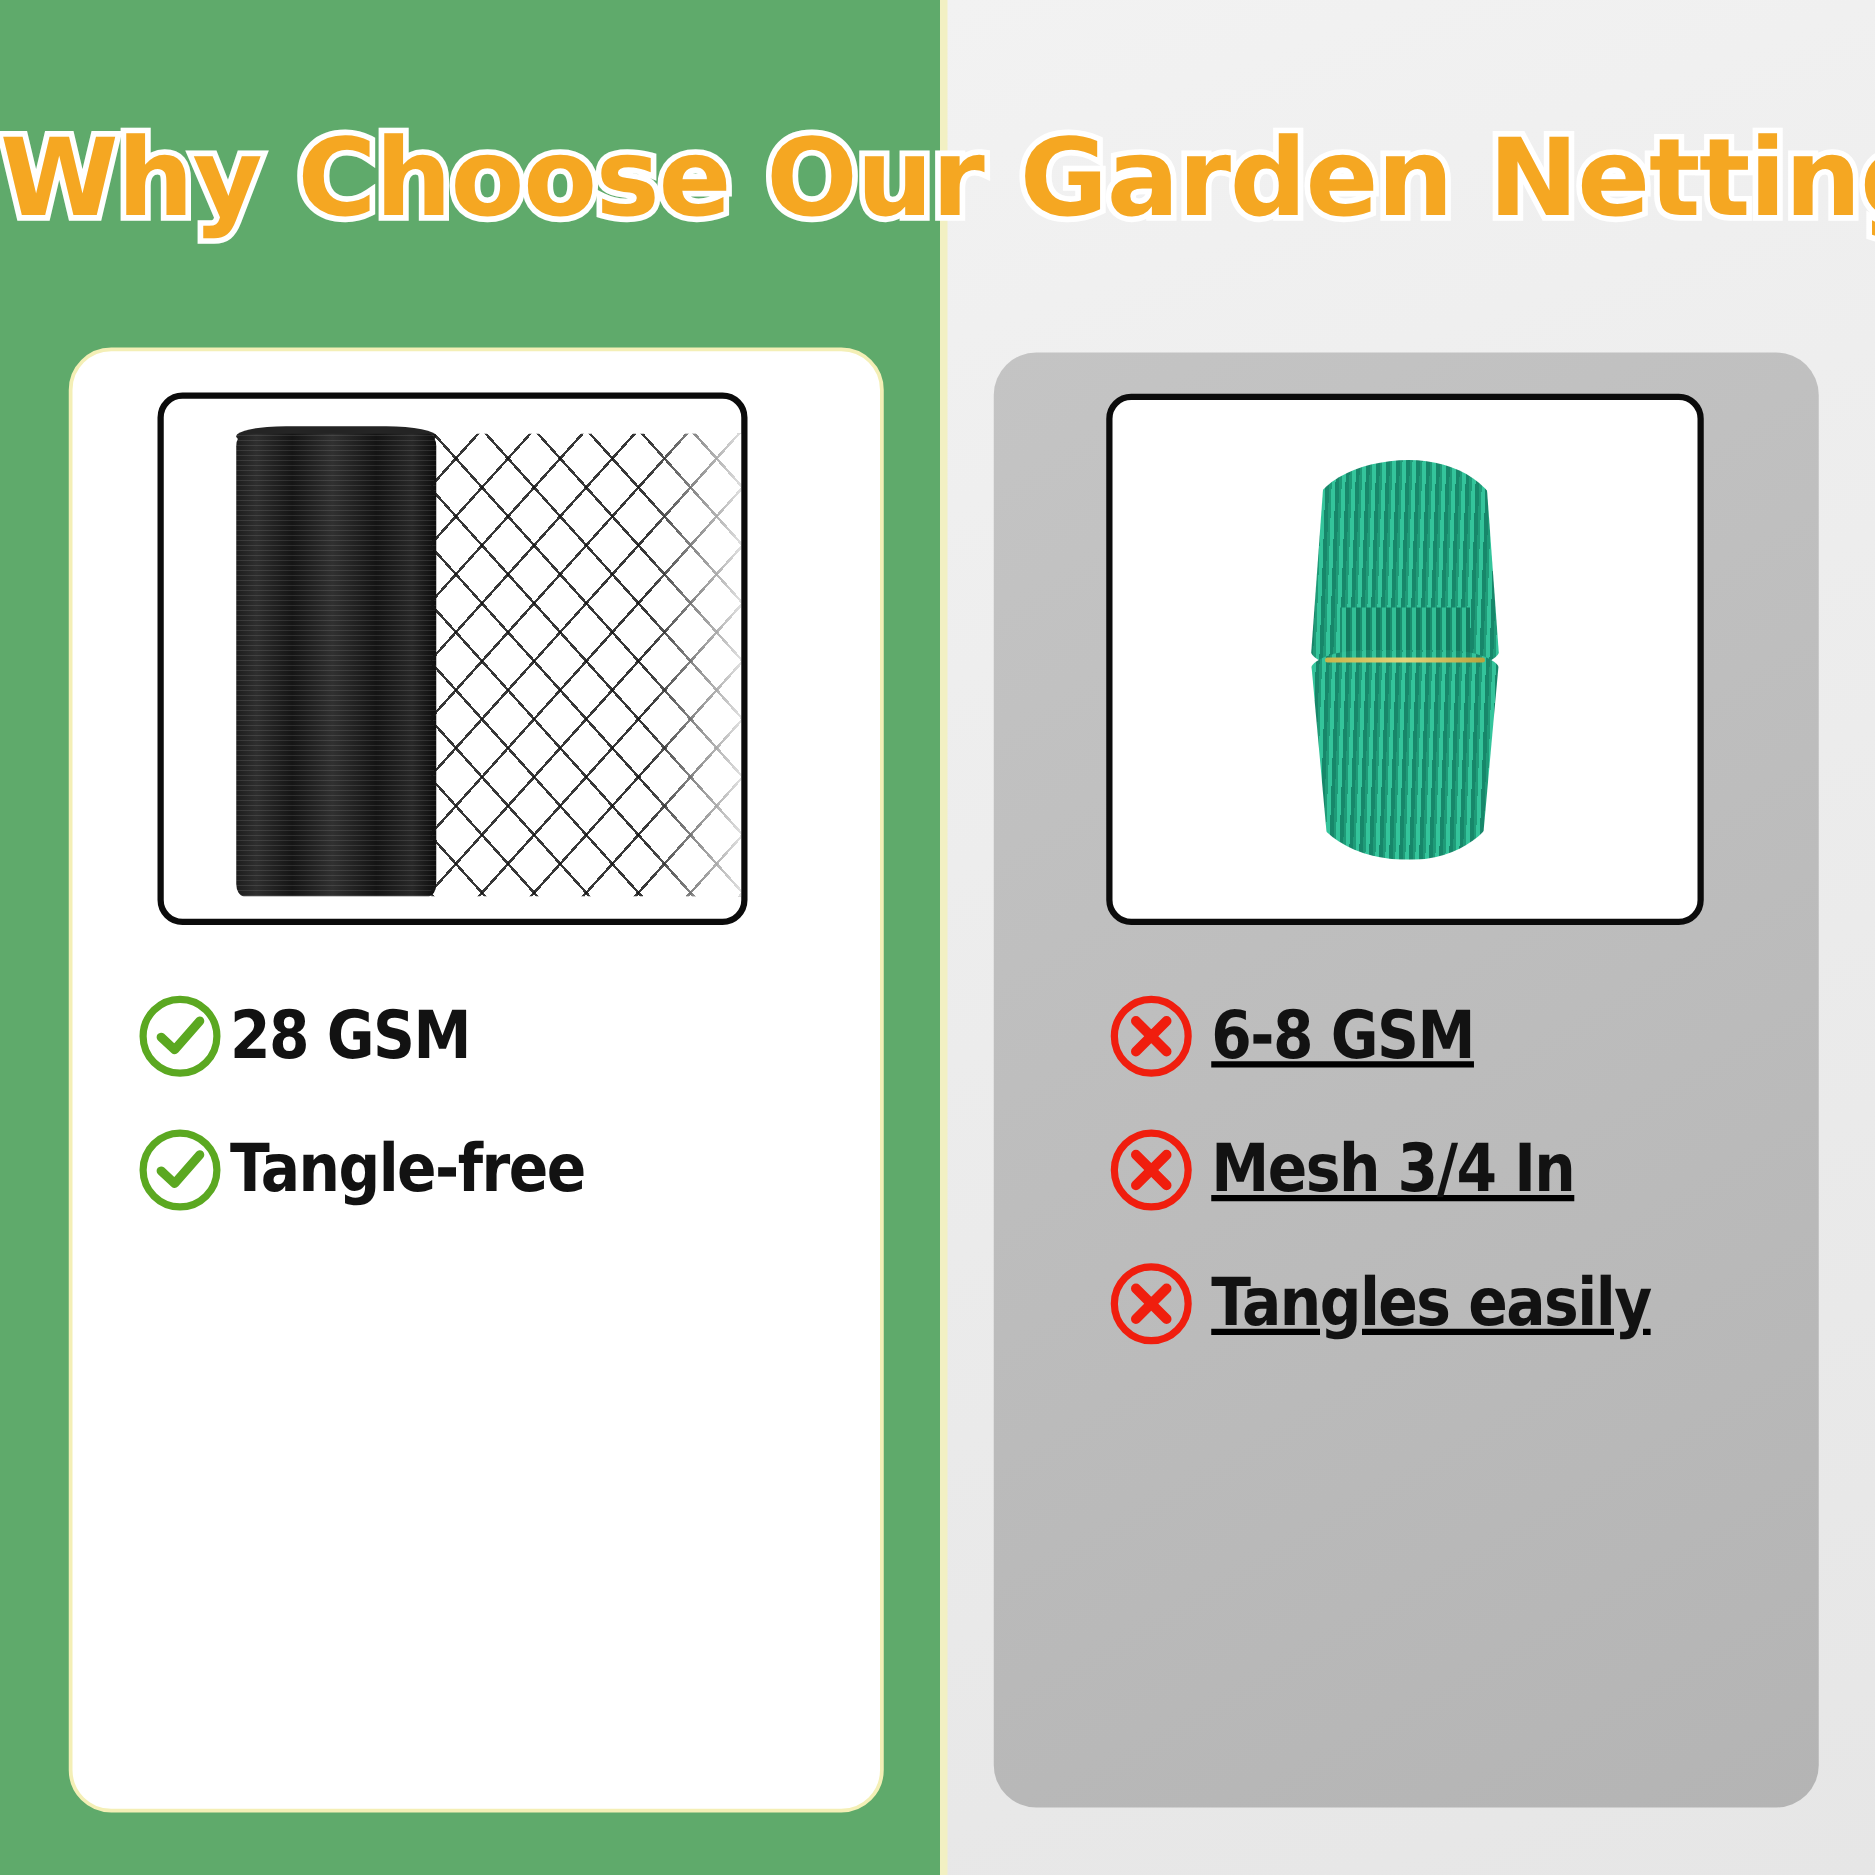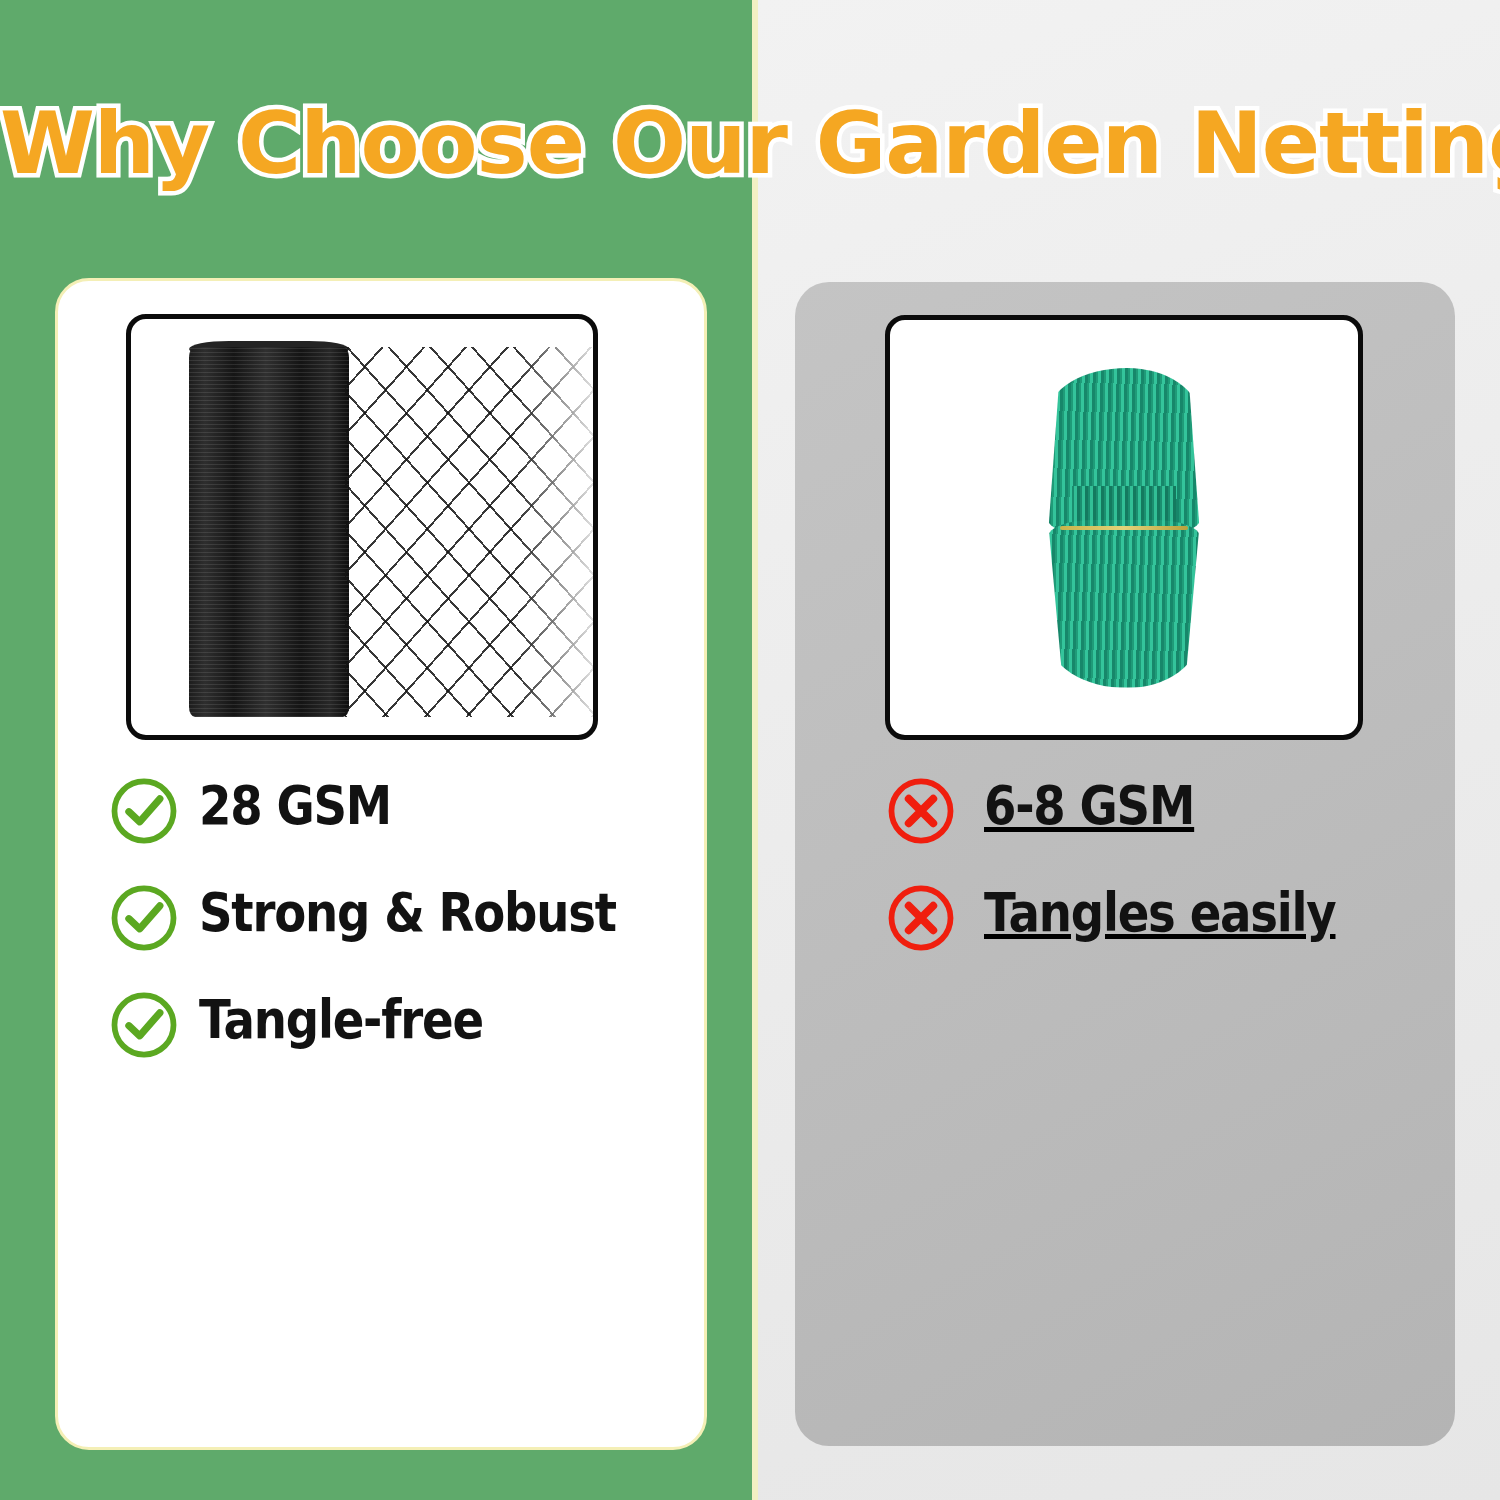--- a/index.html
+++ b/index.html
@@ -203,23 +203,22 @@
 
   
   .list {
     position: absolute;
   }
   .list-left  { left: 108px; top: 775px; width: 600px; }
   .list-right { left: 885px; top: 775px; width: 570px; text-decoration: underline; }
 
   .row {
     display: flex;
-    align-items: flex-start;
+    align-items: center;
     height: 107px;
-    gap: 15px;
   }
   .icon {
     flex: 0 0 auto;
     width: 72px;
     height: 72px;
     display: block;
   }
   .row-label {
     font-family: "DejaVu Sans", sans-serif;
     font-size: 53px;
@@ -257,27 +256,20 @@
 
     <div class="row">
       <svg class="icon" viewBox="0 0 100 100">
         <circle cx="50" cy="50" r="41" fill="none" stroke="#5ba821" stroke-width="8"></circle>
         <path d="M29 51 L44 65 L72 33" fill="none" stroke="#5ba821" stroke-width="10" stroke-linecap="round" stroke-linejoin="round"></path>
       </svg>
       <span class="row-label">28 GSM</span>
     </div>
 
 
-    <div class="row">
-      <svg class="icon" viewBox="0 0 100 100">
-        <circle cx="50" cy="50" r="41" fill="none" stroke="#5ba821" stroke-width="8"></circle>
-        <path d="M29 51 L44 65 L72 33" fill="none" stroke="#5ba821" stroke-width="10" stroke-linecap="round" stroke-linejoin="round"></path>
-      </svg>
-      <span class="row-label">Strong &amp; Robust</span>
-    </div>
 
     <div class="row">
       <svg class="icon" viewBox="0 0 100 100">
         <circle cx="50" cy="50" r="41" fill="none" stroke="#5ba821" stroke-width="8"></circle>
         <path d="M29 51 L44 65 L72 33" fill="none" stroke="#5ba821" stroke-width="10" stroke-linecap="round" stroke-linejoin="round"></path>
       </svg>
       <span class="row-label">Tangle-free</span>
     </div>
 
 
@@ -297,26 +289,33 @@
   <div class="list list-right">
 
     <div class="row">
       <svg class="icon" viewBox="0 0 100 100">
         <circle cx="50" cy="50" r="41" fill="none" stroke="#f01e0e" stroke-width="8"></circle>
         <path d="M33 33 L67 67 M67 33 L33 67" fill="none" stroke="#f01e0e" stroke-width="11" stroke-linecap="round"></path>
       </svg>
       <span class="row-label">6-8 GSM</span>
     </div>
 
-
-
     <div class="row">
       <svg class="icon" viewBox="0 0 100 100">
         <circle cx="50" cy="50" r="41" fill="none" stroke="#f01e0e" stroke-width="8"></circle>
         <path d="M33 33 L67 67 M67 33 L33 67" fill="none" stroke="#f01e0e" stroke-width="11" stroke-linecap="round"></path>
       </svg>
+      <span class="row-label">Mesh 3/4 In</span>
+    </div>
+
+
+    <div class="row">
+      <svg class="icon" viewBox="0 0 100 100">
+        <circle cx="50" cy="50" r="41" fill="none" stroke="#f01e0e" stroke-width="8"></circle>
+        <path d="M33 33 L67 67 M67 33 L33 67" fill="none" stroke="#f01e0e" stroke-width="11" stroke-linecap="round"></path>
+      </svg>
       <span class="row-label">Tangles easily</span>
     </div>
 
 
   </div>
 
 </div>
 
 </body></html>

